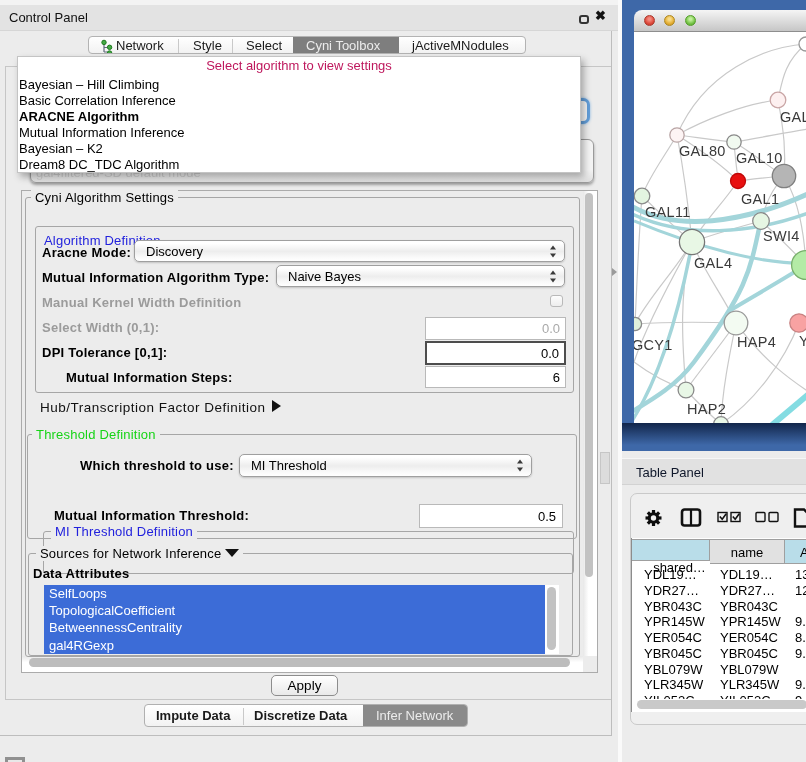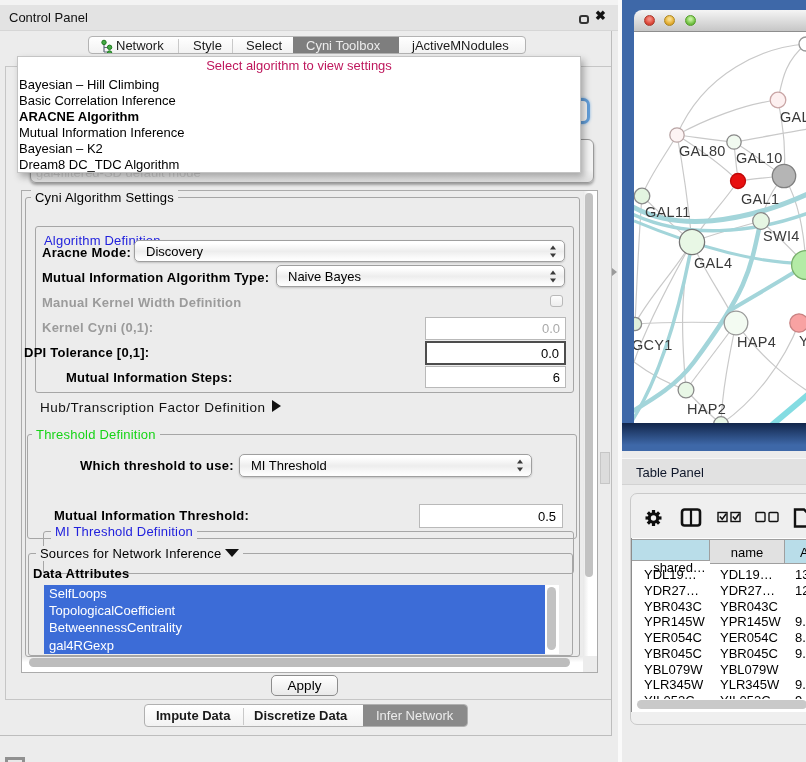--- a/index.html
+++ b/index.html
@@ -94,23 +94,23 @@
   <div class="blbl" style="left:42px;top:270px;">Mutual Information Algorithm Type:</div>
   <div class="combo" style="left:276px;top:265px;width:289px;height:22px;">
     <span style="position:absolute;left:11px;top:3px;">Naive Bayes</span>
       <svg style="position:absolute;right:6px;top:4px;" width="10" height="13" viewBox="0 0 10 13">
         <path d="M5,0.5 L8,4.5 L2,4.5 Z" fill="#3a3a3a"></path>
         <path d="M5,12.5 L8,8.5 L2,8.5 Z" fill="#3a3a3a"></path>
       </svg>
   </div>
   <div class="blbl" style="left:42px;top:295px;color:#9b9b9b;">Manual Kernel Width Definition</div>
   <div class="abs" style="left:550px;top:295px;width:13px;height:12px;border:1px solid #b9b9b9;border-radius:3px;background:linear-gradient(#fdfdfd,#ededed);"></div>
-  <div class="blbl" style="left:42px;top:320px;color:#9b9b9b;">Kernel Cyni (0,1):</div>
+  <div class="blbl" style="left:42px;top:320px;color:#9b9b9b;">Select Width (0,1):</div>
   <div class="tfield" style="left:425px;top:317px;width:141px;height:23px;color:#a9a9a9;padding:3px 5px 0 0;">0.0</div>
-  <div class="blbl" style="left:24px;top:345px;">DPI Tolerance [0,1]:</div>
+  <div class="blbl" style="left:42px;top:345px;">DPI Tolerance [0,1]:</div>
   <div class="tfield" style="left:425px;top:341px;width:141px;height:24px;border:2px solid #4d4d4d;padding:3px 5px 0 0;">0.0</div>
   <div class="blbl" style="left:42px;top:370px;margin-left:24px;">Mutual Information Steps:</div>
   <div class="tfield" style="left:425px;top:366px;width:141px;height:22px;padding:3px 5px 0 0;">6</div>
 
   <div class="abs" style="left:40px;top:400px;font-size:13.5px;color:#111;letter-spacing:0.5px;">Hub/Transcription Factor Definition</div>
   <div class="abs" style="left:272px;top:400px;width:0;height:0;border-top:6px solid transparent;border-bottom:6px solid transparent;border-left:9px solid #111;"></div>
 
   <div class="gbox" style="left:27px;top:434px;width:550px;height:105px;">
     <span class="gtitle" style="left:4px;color:#16d416;">Threshold Definition</span>
   </div>

